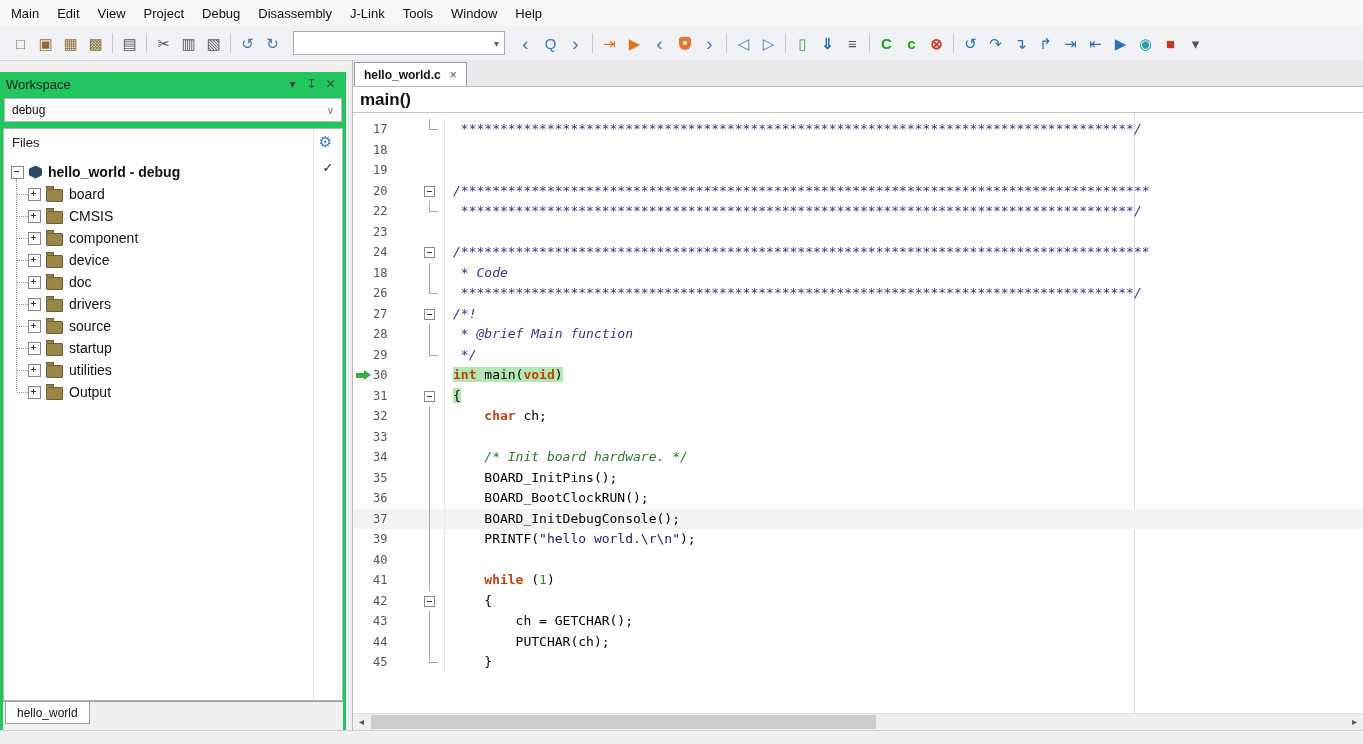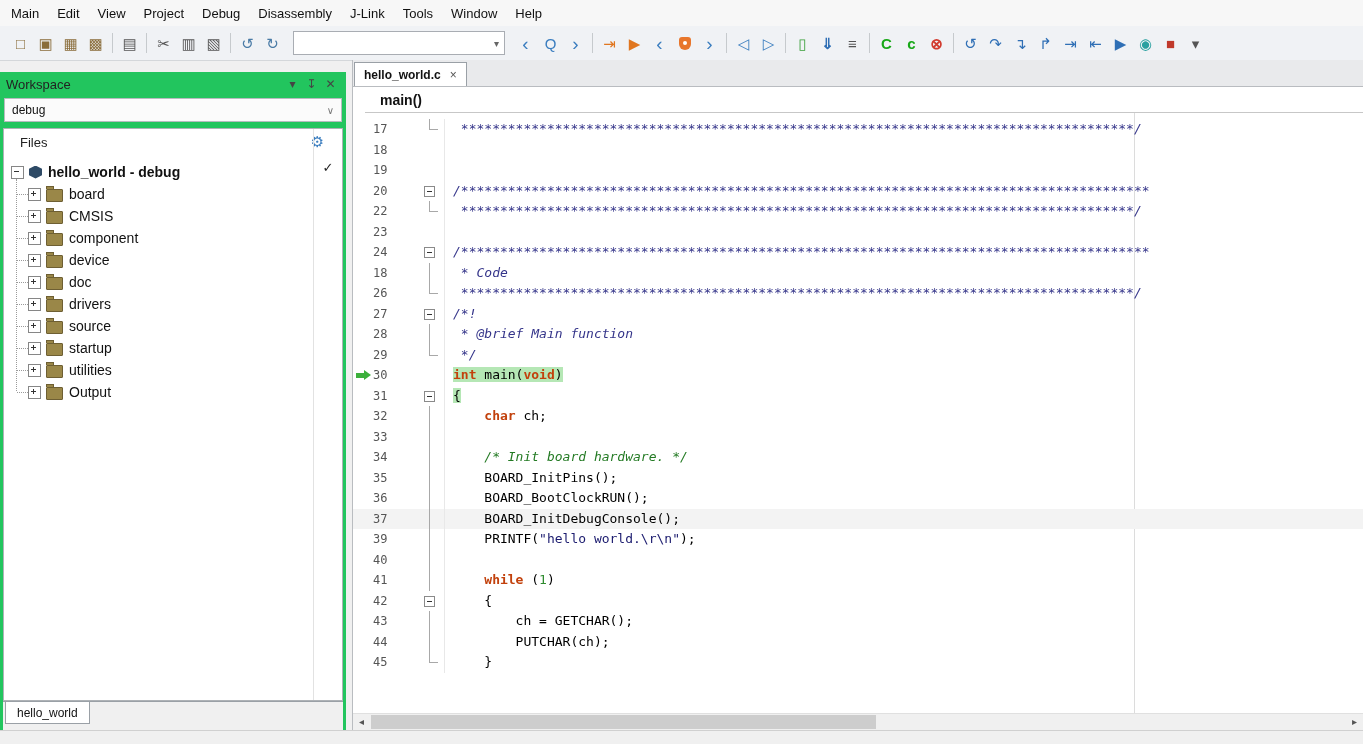--- a/index.html
+++ b/index.html
@@ -31,21 +31,21 @@
   .workspace{position:absolute;top:72px;left:0;width:346px;bottom:13px;background:#22c55e;}
   .ws-header{height:24px;display:flex;align-items:center;padding:0 6px;font-size:13px;color:#222;}
   .ws-header .title{flex:1;}
   .ws-hicon{width:19px;text-align:center;color:#444;font-size:12px;}
   .ws-combo{margin:2px 4px 4px 4px;height:22px;border:1px solid #b7bbbf;background:#fbfbfb;
             display:flex;align-items:center;font-size:12px;padding:0 7px;}
   .ws-combo .val{flex:1;}
   .ws-combo .chev{color:#777;font-size:10px;}
   .ws-tree-wrap{position:absolute;top:56px;left:3px;right:3px;bottom:30px;background:#fff;
             border:1px solid #aeb2b6;overflow:hidden;}
-  .files-header{height:26px;display:flex;align-items:center;padding:0 16px;font-size:13px;color:#222;}
+  .files-header{height:26px;display:flex;align-items:center;padding:0 8px;font-size:13px;color:#222;}
   .files-gear{margin-left:auto;color:#3a7dbf;font-size:15px;margin-right:2px;}
   .opt-col{position:absolute;top:0;bottom:0;right:0;width:28px;border-left:1px solid #e2e2e2;}
   .opt-check{display:block;margin-top:31px;text-align:center;font-size:13px;color:#222;}
   .tree-rows{position:absolute;top:26px;left:0;right:29px;bottom:0;padding-top:6px;}
   .tree-row{height:22px;display:flex;align-items:center;font-size:14px;white-space:nowrap;position:relative;z-index:1;}
   .tree-row.root{padding-left:7px;font-weight:bold;}
   .tree-row.child{padding-left:13px;}
   .stub{width:11px;height:0;border-top:1px dotted #9a9a9a;flex:none;}
   .tbox{width:11px;height:11px;border:1px solid #868686;background:#fff;position:relative;flex:none;}
   .tbox::before{content:"";position:absolute;left:2px;top:4px;width:5px;height:1px;background:#333;}
@@ -64,22 +64,22 @@
 
   
   .editor{position:absolute;top:60px;left:352px;right:0;bottom:13px;background:#fff;
           border-left:1px solid #b9bcc0;}
   .tab-bar{position:absolute;top:0;left:0;right:0;height:26px;background:#e9eaec;display:flex;
           align-items:flex-end;border-bottom:1px solid #b9bcc0;}
   .etab{background:#fff;border:1px solid #9aa0a6;border-bottom:none;height:23px;padding:0 9px;
           display:flex;align-items:center;gap:9px;font-size:12px;font-weight:bold;margin-left:1px;}
   .etab .close{font-weight:normal;color:#555;font-size:12px;}
   .fn-bar{position:absolute;top:27px;left:0;right:0;height:25px;background:#fff;
-          border-bottom:1px solid #c7c7c7;display:flex;align-items:center;padding:0 15px;
-          font-weight:bold;font-size:14px;margin-left:12px;}
+          border-bottom:1px solid #c7c7c7;display:flex;align-items:center;padding:0 7px;
+          font-weight:bold;font-size:17px;}
   .code{position:absolute;top:53px;left:0;right:0;bottom:17px;background:#fff;overflow:hidden;
         font-family:"DejaVu Sans Mono",monospace;font-size:13px;padding-top:6px;}
   .margin-line{position:absolute;left:781px;top:0;bottom:0;width:1px;background:#dcdcdc;z-index:0;}
   .crow{display:flex;height:20.5px;line-height:20.5px;position:relative;}
   .crow.cur-line{background:#f3f3f3;}
   .c-arrowcol{width:20px;flex:none;position:relative;}
   .exec-arrow{position:absolute;left:3px;top:5px;width:15px;height:11px;}
   .exec-arrow .bar{position:absolute;left:0;top:3px;width:8px;height:5px;background:#3cb03c;}
   .exec-arrow .tri{position:absolute;left:8px;top:0;width:0;height:0;
         border-left:7px solid #3cb03c;border-top:5.5px solid transparent;border-bottom:5.5px solid transparent;}

